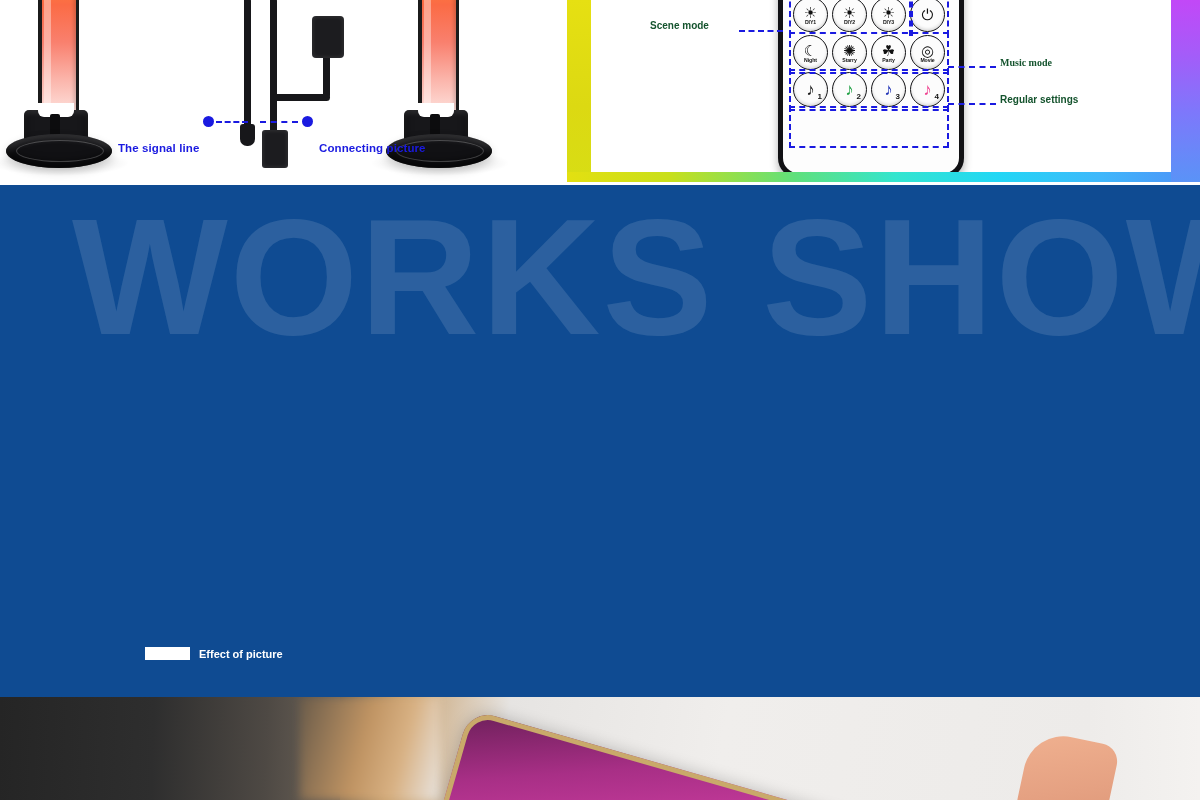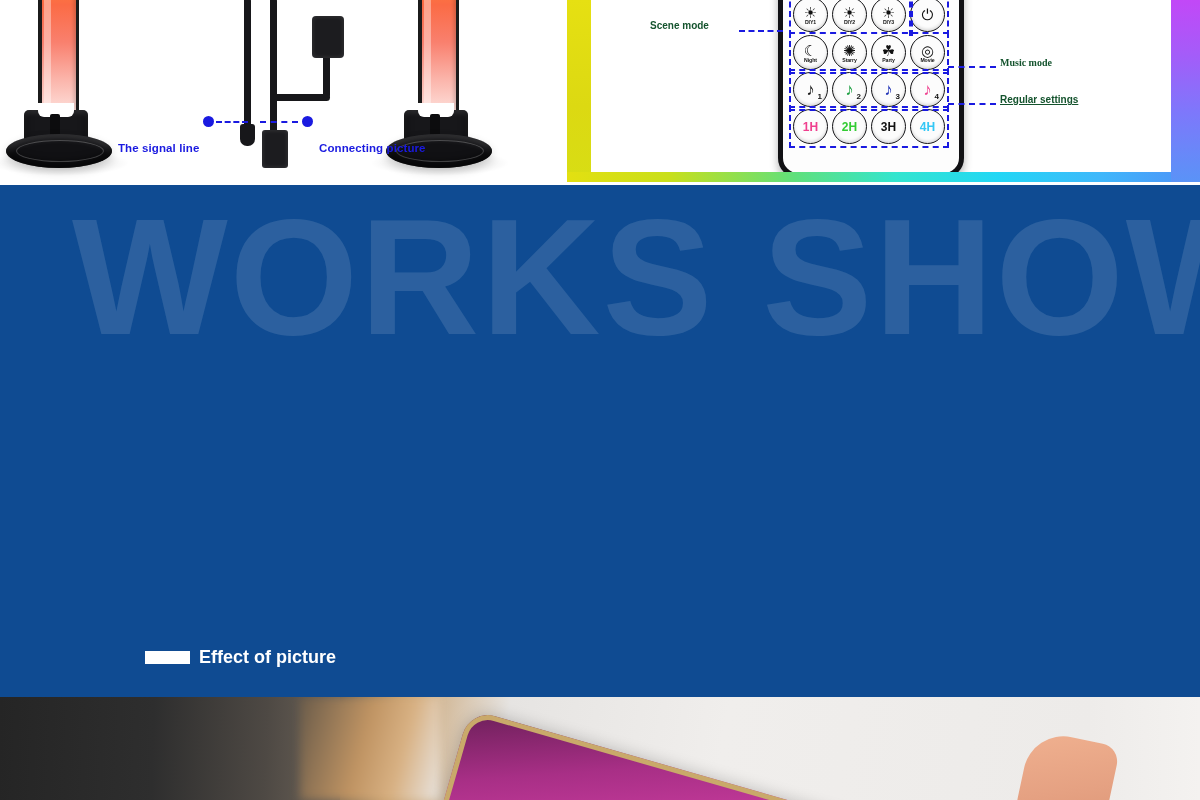--- a/index.html
+++ b/index.html
@@ -110,21 +110,21 @@
   }
   #effect-heading{
     position:absolute;left:113px;top:115px;
     font-size:46px;font-weight:bold;color:#ffffff;letter-spacing:.2px;
     font-family:"Liberation Sans", sans-serif;
   }
   #effect-of-picture{
     position:absolute;left:145px;top:462px;display:flex;align-items:center;gap:9px;
   }
   #eop-bar{width:45px;height:13px;background:#ffffff;}
-  #eop-text{font-size:18px;font-weight:bold;color:#ffffff;font-family:"Liberation Sans", sans-serif;}
+  #eop-text{font-size:11px;font-weight:bold;color:#ffffff;font-family:"Liberation Sans", sans-serif;}
 
   
   #photo{
     position:absolute;left:0;top:697px;width:1200px;height:103px;overflow:hidden;
     background:linear-gradient(100deg,#30302f 0%,#3a3a39 16%,#55504a 27%,#c7a06e 33%,#e6e4e2 42%,#f0eeec 60%,#eceae8 100%);
   }
   #photo-dark{position:absolute;left:0;top:0;width:340px;height:103px;
     background:linear-gradient(92deg,#252525 0%,#2e2e2e 45%,#4e4944 78%,#6e6459 100%);}
   #photo-woodblur{position:absolute;left:300px;top:0;width:140px;height:103px;
     background:linear-gradient(105deg,#6b5c4a 0%,#c09463 45%,#d8b183 70%,#e9e6e3 100%);filter:blur(5px);}
@@ -247,51 +247,37 @@
           </div>
         </div>
         <div class="rbtn">
           <div class="note-wrap">
             <span class="glyph" style="color:#ef3f8e;font-size:17px;">♪</span>
             <span class="note-num">4</span>
           </div>
         </div>
       </div>
 
-      <div class="btn-grid" style="top:174px;">
-        <div class="rbtn">
-          <span class="hh" style="color:#ef3f8e;">1H</span>
-        </div>
-        <div class="rbtn">
-          <span class="hh" style="color:#33cc33;">2H</span>
-        </div>
-        <div class="rbtn">
-          <span class="hh" style="color:#111111;">3H</span>
-        </div>
-        <div class="rbtn">
-          <span class="hh" style="color:#33c7f5;">4H</span>
-        </div>
-      </div>
 
       <div class="group-box" style="left:6px;top:57px;width:118px;height:42px;border-bottom:none;"></div>
       <div class="group-box" style="left:128px;top:57px;width:34px;height:42px;border-bottom:none;"></div>
       <div class="group-box" style="left:6px;top:97px;width:156px;height:38px;"></div>
       <div class="group-box" style="left:6px;top:134px;width:156px;height:38px;"></div>
       <div class="group-box" style="left:6px;top:171px;width:156px;height:38px;"></div>
     </div>
 
     <div class="rlabel" style="left:26px;top:-9px;">DIY mode</div>
     <div class="rlabel" style="left:59px;top:20px;">Scene mode</div>
     <div class="rline" style="left:148px;top:30px;width:44px;"></div>
 
     <div class="rline" style="left:357px;top:66px;width:48px;"></div>
     <div class="rlabel" style="left:409px;top:57px;font-family:Liberation Serif, serif;">Music mode</div>
 
     <div class="rline" style="left:357px;top:103px;width:48px;"></div>
-    <div class="rlabel" style="left:409px;top:94px;text-decoration:underline;">Regular settings</div>
+    <div class="rlabel" style="left:409px;top:94px;">Regular settings</div>
   </div>
 
   <div id="right-edge"></div>
 </div>
 
 <div id="works-band">
   <div id="watermark">WORKS SHOW</div>
   <div id="effect-of-picture">
     <div id="eop-bar"></div>
     <div id="eop-text">Effect of picture</div>

